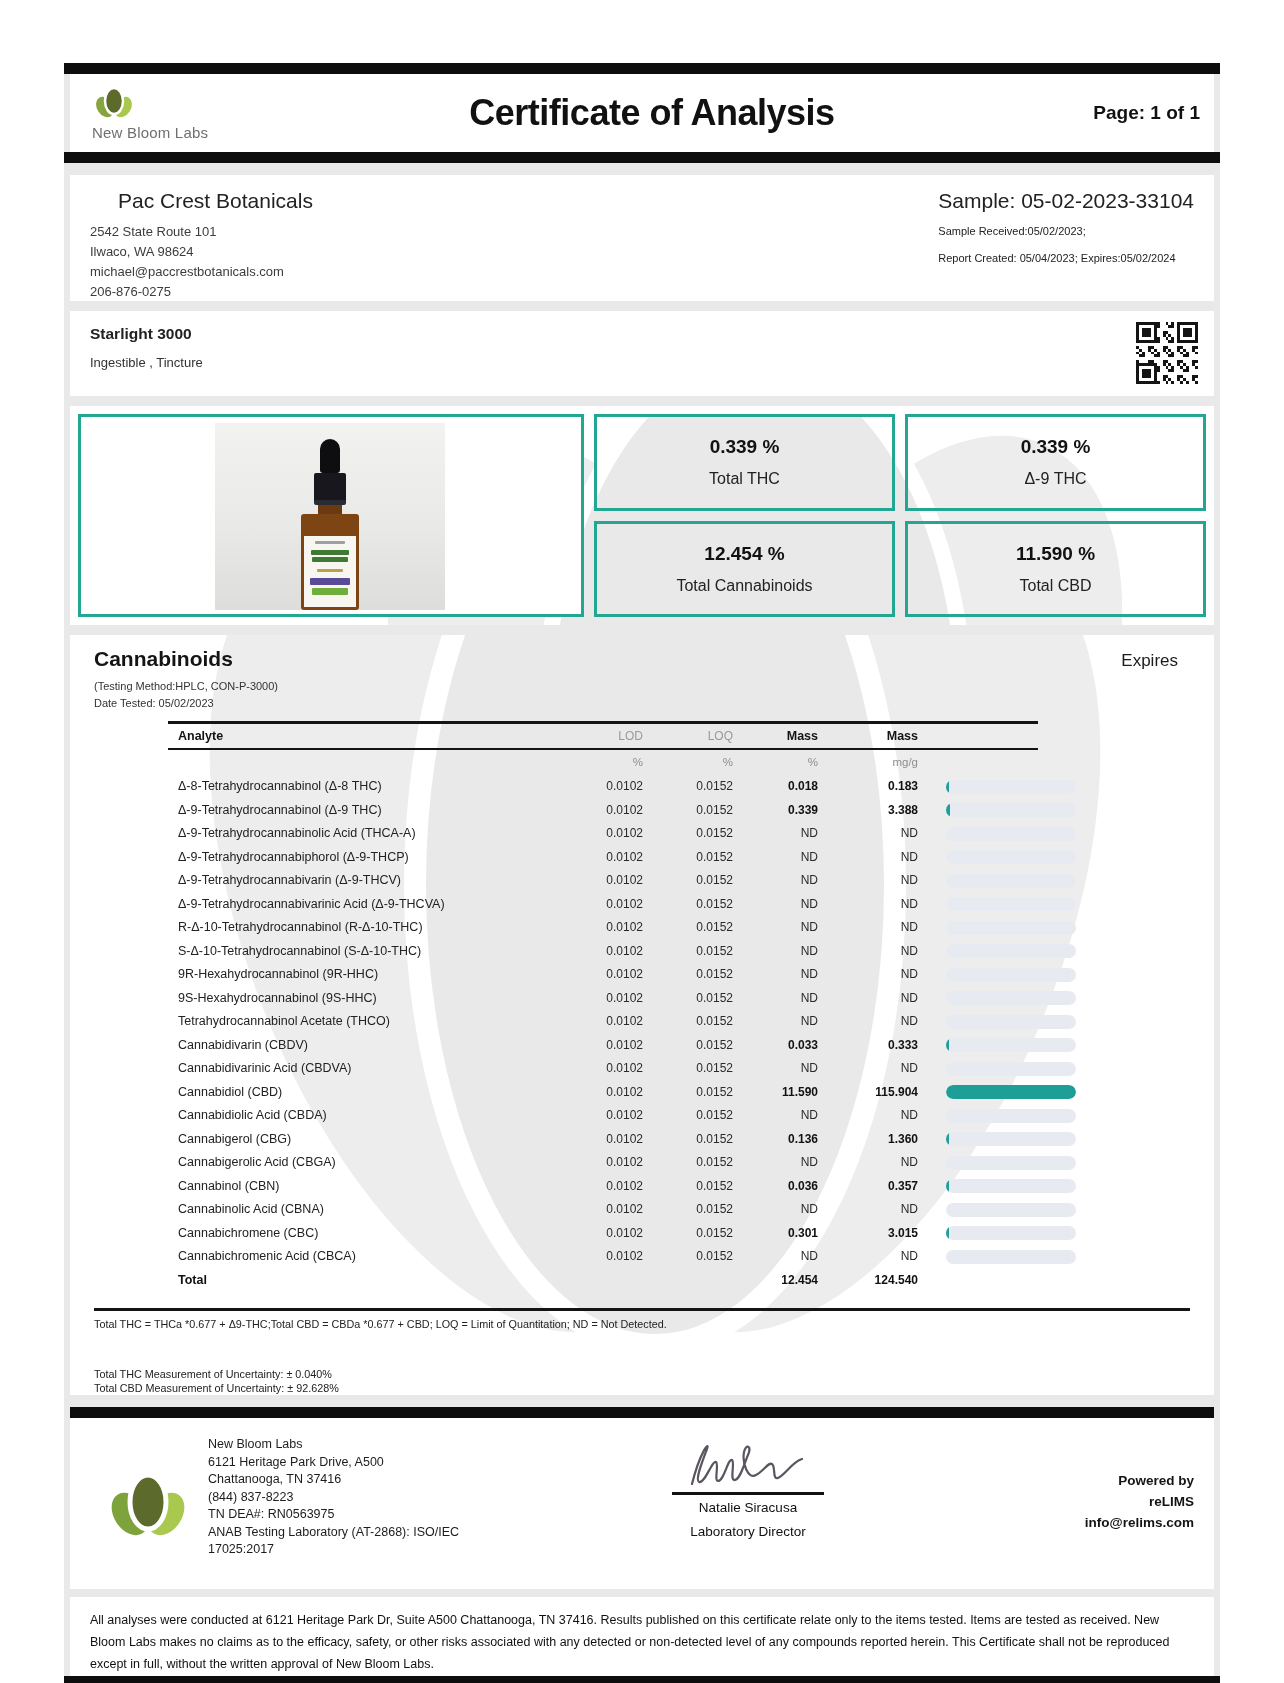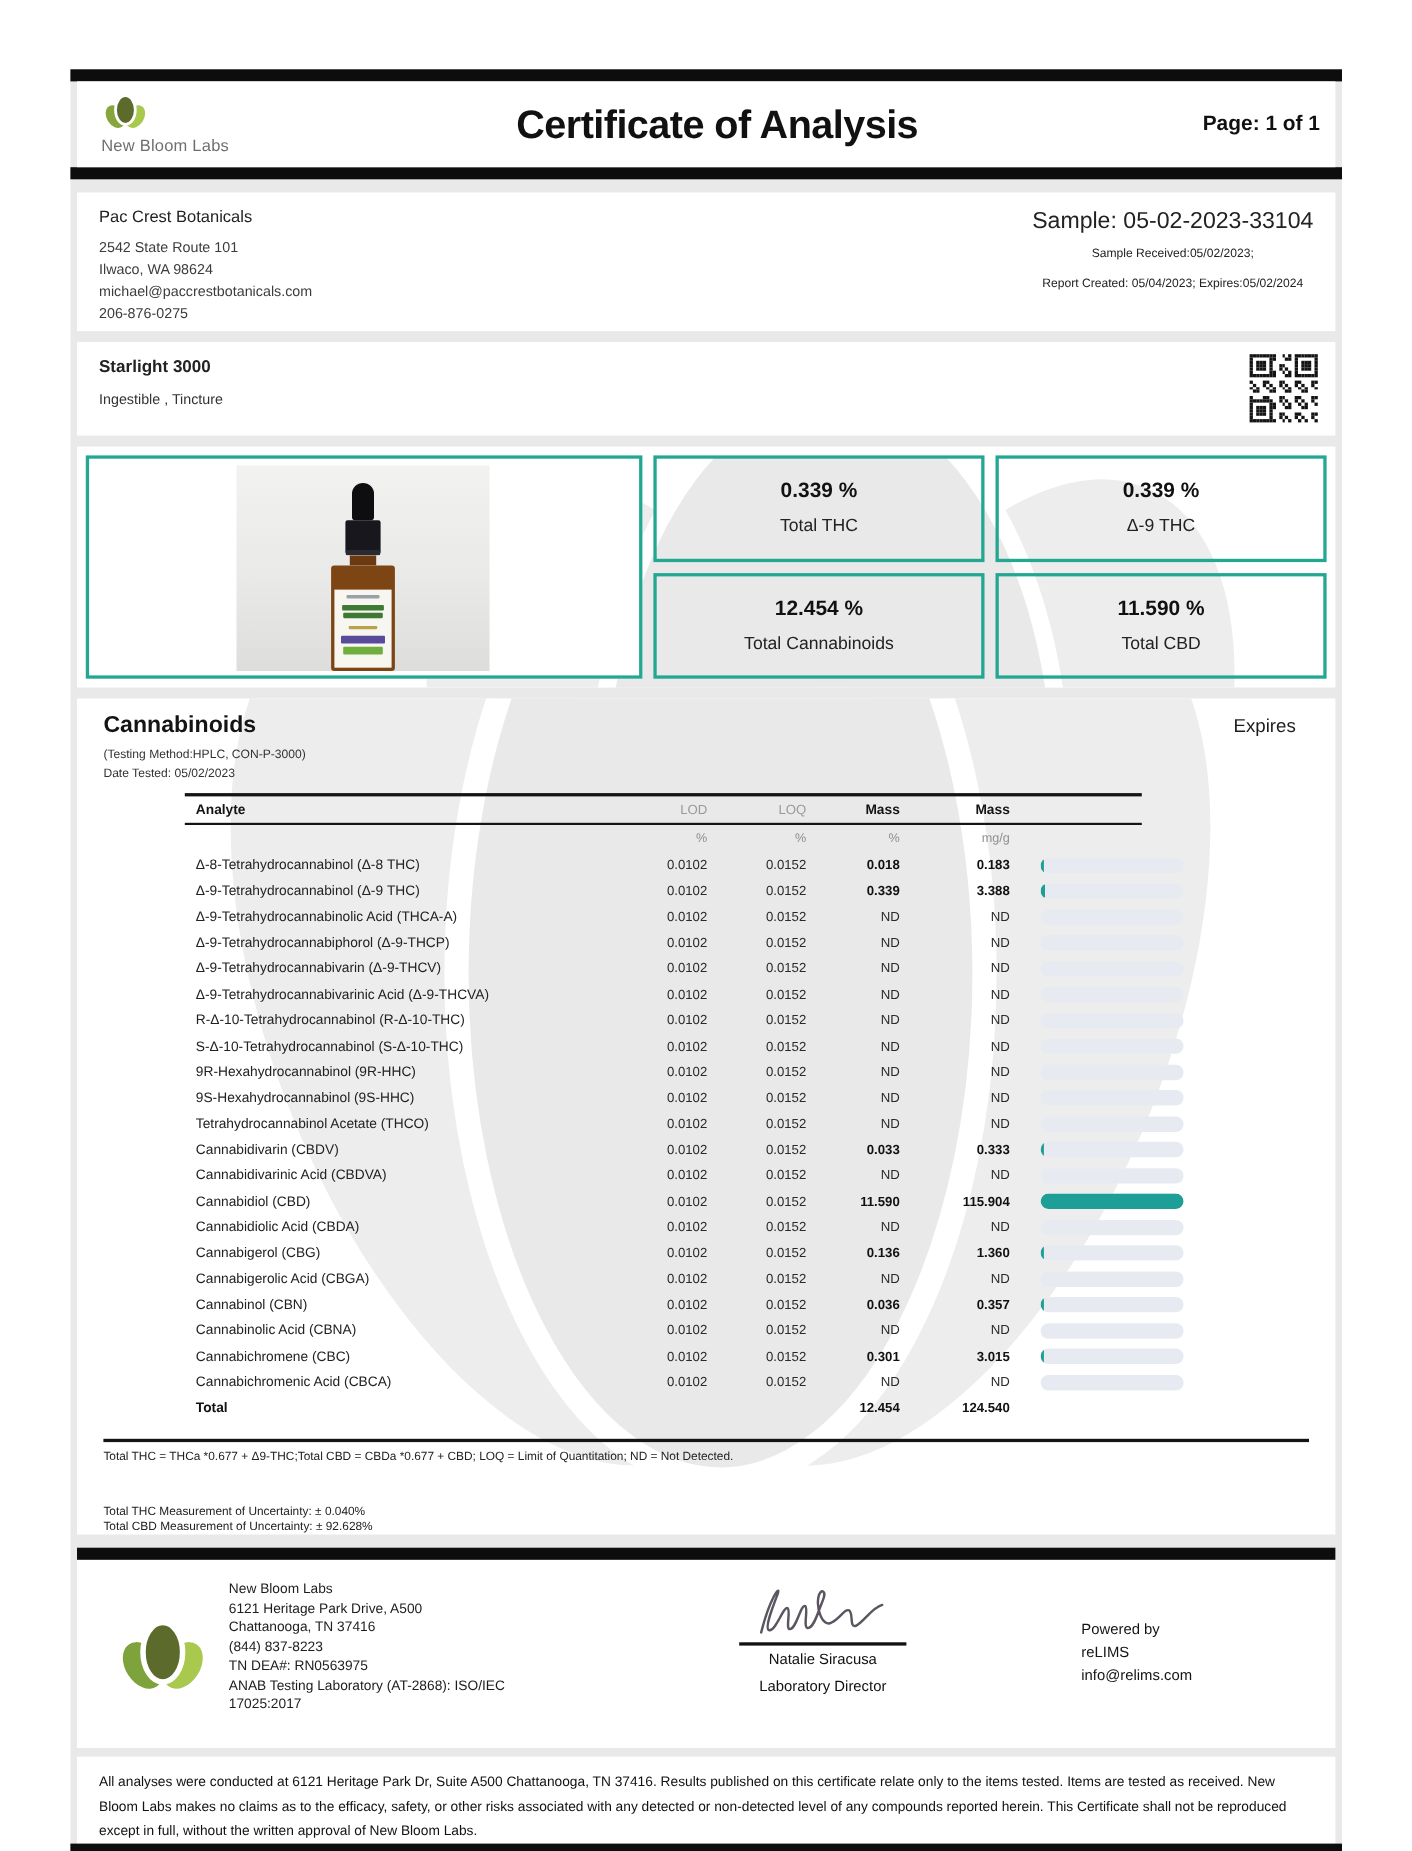--- a/index.html
+++ b/index.html
@@ -16,23 +16,23 @@
 
   
   .header-card { height:78px; display:flex; align-items:center; }
   .logo-block { width:190px; padding-left:22px; display:flex; flex-direction:column; align-items:flex-start; }
   .logo-text { font-size:15px; color:#6f6f6f; margin-top:2px; letter-spacing:.2px; }
   .doc-title { flex:1; text-align:center; font-size:36px; font-weight:600; color:#111; letter-spacing:-0.5px; }
   .page-label { width:170px; text-align:right; padding-right:14px; font-size:19px; font-weight:700; color:#111; }
 
   
   .info-card { height:126px; padding:14px 20px; }
-  .client-name { font-size:15px; color:#222; margin-bottom:9px; }
+  .client-name { font-size:21px; color:#222; margin-bottom:9px;margin-left:28px; }
   .addr-line { font-size:13px; color:#3c3c3c; line-height:20px; }
-  .sample-block { position:absolute; top:14px; right:20px; text-align:center; }
+  .sample-block { position:absolute; top:14px; right:20px; text-align:left; }
   .sample-id { font-size:21px; color:#222; }
   .sample-line { font-size:11px; color:#222; margin-top:9px; line-height:18px; }
 
   
   .product-card { height:85px; padding:14px 20px; }
   .product-name { font-size:15.5px; color:#222; font-weight:600; margin-bottom:12px; }
   .product-type { font-size:13px; color:#333; }
   .qr { position:absolute; right:14px; top:9px; width:66px; height:66px; background:#fff; padding:2px;
         display:grid; grid-template-columns:repeat(21,1fr); grid-template-rows:repeat(21,1fr); }
   .qr b { display:block; }
@@ -98,21 +98,21 @@
   
   .footer-card { height:182px; }
   .footer-inner { display:flex; padding:14px 16px 0 18px; }
   .footer-logo { width:120px; display:flex; align-items:center; justify-content:center; padding-top:18px; }
   .footer-addr { width:305px; padding-top:4px; }
   .f-line { font-size:12.5px; color:#1d1d1d; line-height:17.5px; }
   .sig-block { flex:1; display:flex; flex-direction:column; align-items:center; padding-top:2px; }
   .sig-line { width:152px; height:2.5px; background:#111; margin-top:-8px; }
   .sig-name { font-size:13.5px; color:#111; margin-top:5px; }
   .sig-title { font-size:13.5px; color:#111; margin-top:9px; }
-  .powered { width:215px; text-align:left; padding:38px 4px 0 0; }
+  .powered { width:215px; text-align:right; padding:38px 4px 0 0;font-weight:bold; }
   .p-line { font-size:13.5px; color:#141414; line-height:21px; }
 
   
   .disclaimer-card { padding:12px 20px 10px 20px; }
   .disclaimer-text { font-size:12.5px; color:#111; line-height:22px; }
   .bottom-blackbar { position:absolute; left:64px; bottom:0; width:1156px; height:7px; background:#0d0d0d; }
 </style>
 </head>
 <body>
 

